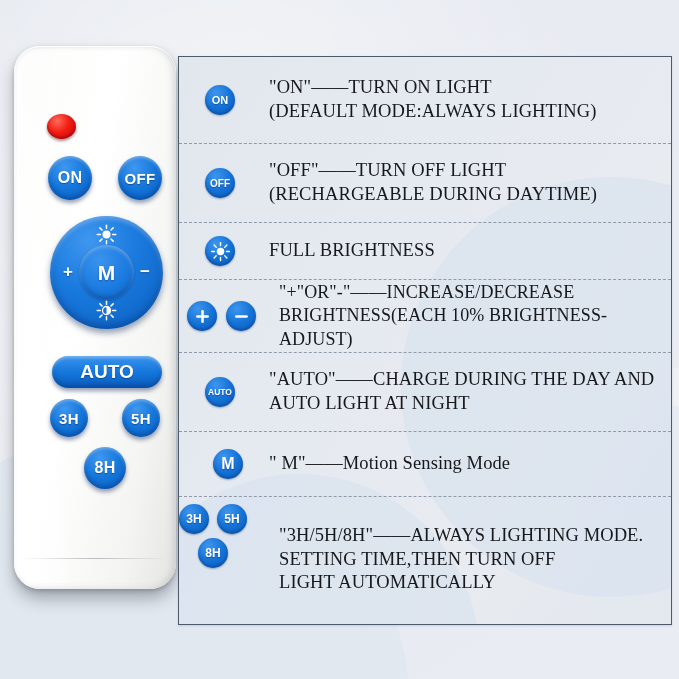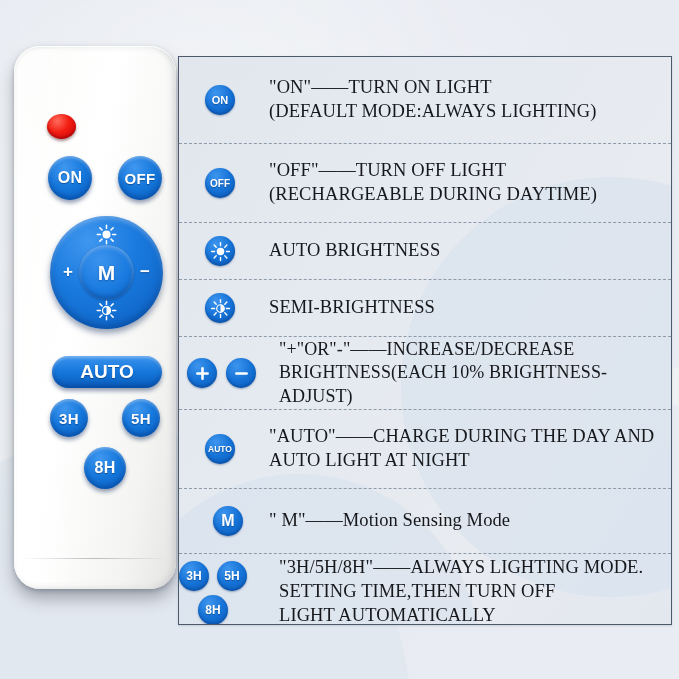--- a/index.html
+++ b/index.html
@@ -261,44 +261,23 @@
                 <line x1="1.8" y1="12" x2="5.2" y2="12"></line>
                   <line x1="18.8" y1="12" x2="22.2" y2="12"></line>
                 <line x1="4.7" y1="4.7" x2="7.1" y2="7.1"></line>
                   <line x1="16.9" y1="16.9" x2="19.3" y2="19.3"></line>
                 <line x1="19.3" y1="4.7" x2="16.9" y2="7.1"></line>
                   <line x1="7.1" y1="16.9" x2="4.7" y2="19.3"></line>
               </g>
             </svg>
           </span>
         </div>
-        <div class="r-text">AUTO BRIGHTNESS</div>
-      </div>
-
-      <div class="row" style="flex:0 0 57px">
-        <div class="r-icons">
-          <span class="chip chip-sun">
-            <svg viewBox="0 0 24 24" width="21" height="21">
-              <path d="M12 7.7 A4.3 4.3 0 0 1 12 16.3 Z" fill="#ffffff"></path>
-              <circle cx="12" cy="12" r="4.3" fill="none" stroke="#ffffff" stroke-width="1.4"></circle>
-              <g stroke="#ffffff" stroke-width="1.6" stroke-linecap="round">
-                <line x1="12" y1="1.8" x2="12" y2="5.2"></line>
-                  <line x1="12" y1="18.8" x2="12" y2="22.2"></line>
-                <line x1="1.8" y1="12" x2="5.2" y2="12"></line>
-                  <line x1="18.8" y1="12" x2="22.2" y2="12"></line>
-                <line x1="4.7" y1="4.7" x2="7.1" y2="7.1"></line>
-                  <line x1="16.9" y1="16.9" x2="19.3" y2="19.3"></line>
-                <line x1="19.3" y1="4.7" x2="16.9" y2="7.1"></line>
-                  <line x1="7.1" y1="16.9" x2="4.7" y2="19.3"></line>
-              </g>
-            </svg>
-          </span>
-        </div>
-        <div class="r-text">SEMI-BRIGHTNESS</div>
-      </div>
+        <div class="r-text">FULL BRIGHTNESS</div>
+      </div>
+
 
       <div class="row" style="flex:0 0 73px;padding-left:18px">
         <div class="r-icons" style="width:82px;min-width:82px">
           <span class="stack-pm">
             <span class="chip chip-pm">
               <svg viewBox="0 0 24 24" width="19" height="19">
                 <g stroke="#ffffff" stroke-width="3.2" stroke-linecap="round">
                   <line x1="5.5" y1="12" x2="18.5" y2="12"></line>
                     <line x1="12" y1="5.5" x2="12" y2="18.5"></line>
                 </g>

